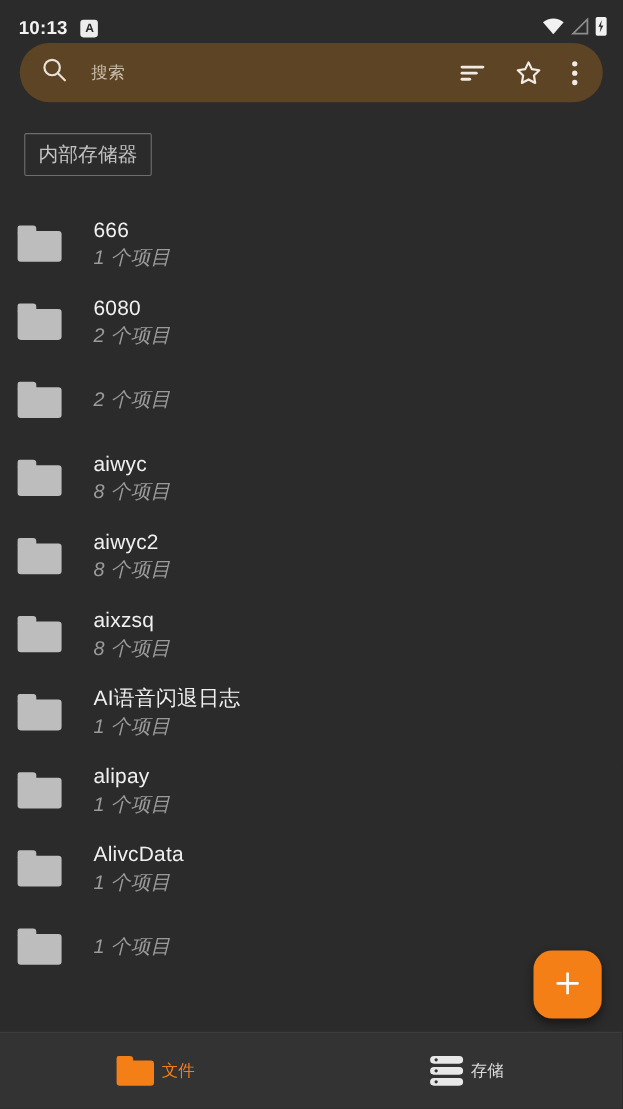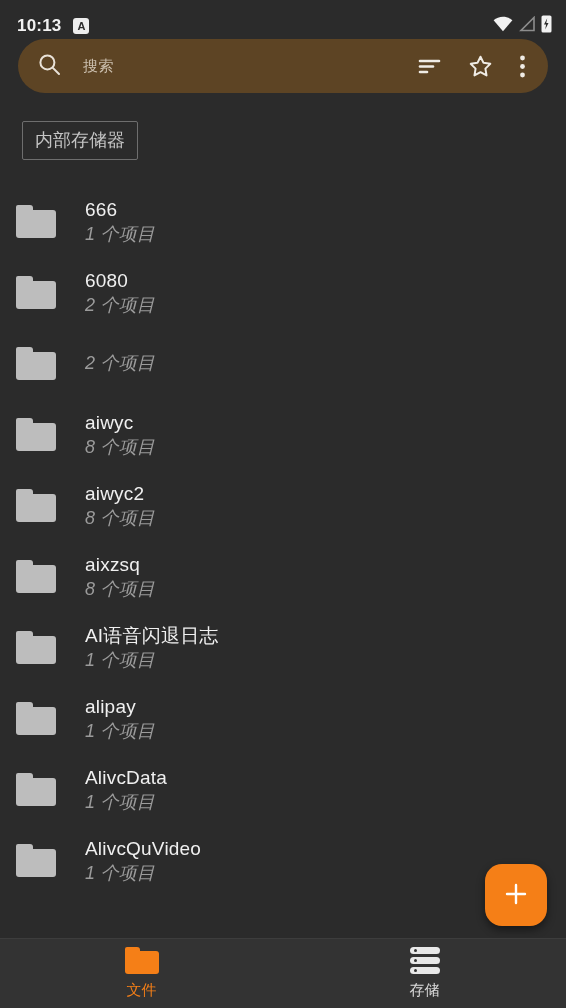--- a/index.html
+++ b/index.html
@@ -86,21 +86,21 @@
     cursor:pointer; border:none;
   }
 
   
   .bottomnav{
     position:absolute; left:0; bottom:0; width:566px; height:70px;
     background:#333333; border-top:1px solid #3d3d3d;
     display:flex; align-items:center;
   }
   .nav-item{
-    flex:1; display:flex; flex-direction:column; align-items:center;
+    flex:1; display:flex; flex-direction:row; align-items:center;
     justify-content:center; gap:7px; cursor:pointer; height:100%;
   }
   .nav-label{ font-size:15px; color:#dcdcdc; }
   .nav-item.active .nav-label{ color:#f57f17; }
 
   .nav-folder{ width:34px; height:27px; position:relative; }
   .nav-folder .tab{ position:absolute; left:0; top:0; width:15px; height:6px; background:#f57f17; border-radius:2px 3px 0 0; }
   .nav-folder .body{ position:absolute; left:0; top:4px; width:34px; height:23px; background:#f57f17; border-radius:2px 3px 3px 3px; }
 
   .nav-storage{ width:30px; height:27px; display:flex; flex-direction:column; justify-content:space-between; }
@@ -269,21 +269,20 @@
           <span class="file-name">AlivcData</span>
           <span class="file-sub">1 个项目</span>
         </span>
       </div>
       <div class="file-row">
         <span class="folder-icon">
           <span class="tab"></span>
           <span class="body"></span>
         </span>
         <span class="file-text">
-          <span class="file-name">AlivcQuVideo</span>
           <span class="file-sub">1 个项目</span>
         </span>
       </div>
     </div>
 
   <button class="fab">
     <span>
       <svg width="26" height="26" viewBox="0 0 26 26">
         <line x1="13" y1="4" x2="13" y2="22" stroke="#ffffff" stroke-width="2.4" stroke-linecap="round"></line>
         <line x1="4" y1="13" x2="22" y2="13" stroke="#ffffff" stroke-width="2.4" stroke-linecap="round"></line>

